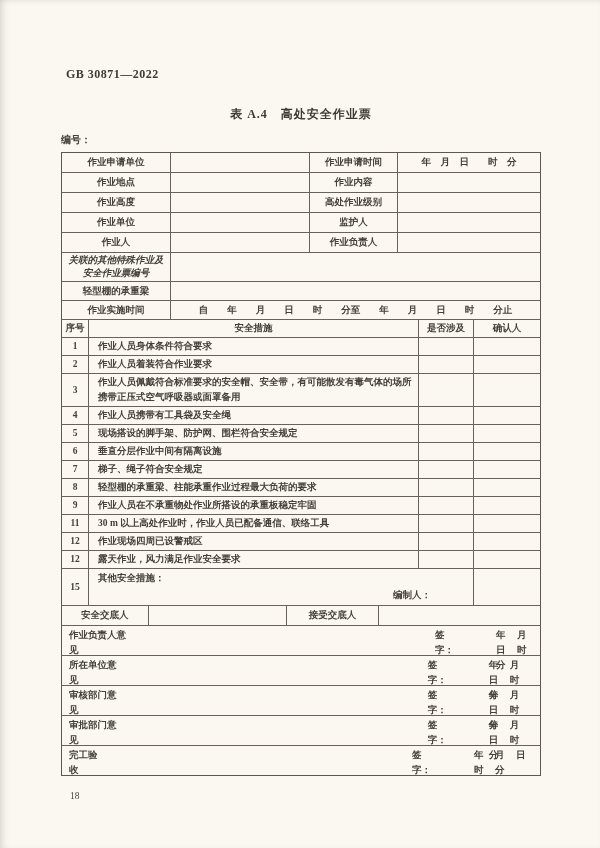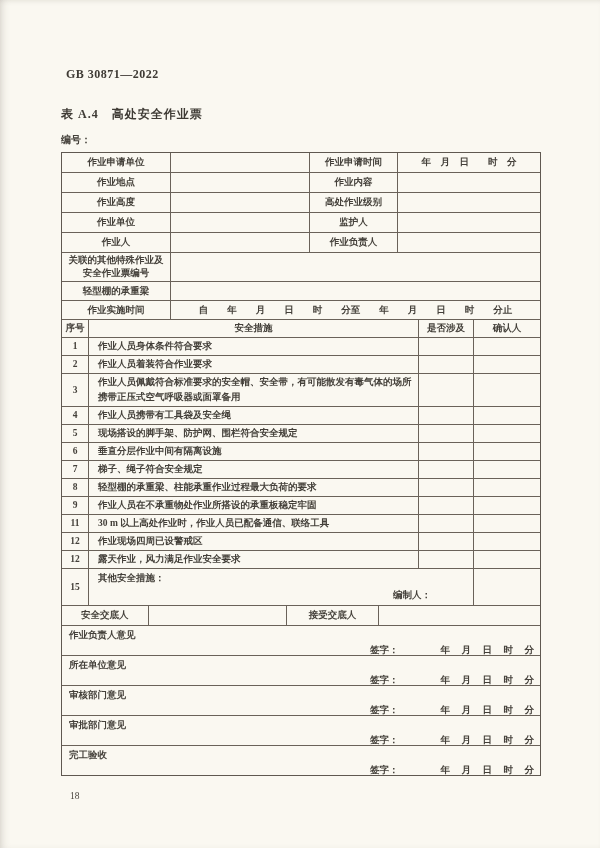--- a/index.html
+++ b/index.html
@@ -14,21 +14,21 @@
     position:absolute;left:0;top:0;width:100%;height:100%;
     box-shadow:inset 6px 0 8px -5px rgba(90,80,70,.25), inset 0 4px 6px -4px rgba(90,80,70,.12);
     pointer-events:none;
   }
   .std-code{
     position:absolute;left:66px;top:67px;
     font-size:12px;font-weight:bold;letter-spacing:.5px;color:#3e3a34;
   }
   .doc-title{
     position:absolute;left:61px;top:106px;width:480px;
-    font-size:12px;font-weight:bold;color:#3e3a34;letter-spacing:1px;
+    text-align:center;font-size:12px;font-weight:bold;color:#3e3a34;letter-spacing:1px;
   }
   .serial{
     position:absolute;left:61px;top:133px;width:480px;
     text-align:left;padding-right:68px;box-sizing:border-box;
     font-size:10px;font-weight:600;
   }
   .sheet{
     position:absolute;left:61px;top:152px;width:480px;
     border:1.4px solid #5f5850;box-sizing:border-box;
     font-size:9.5px;font-weight:600;line-height:15px;
@@ -37,36 +37,36 @@
   .row:first-child{border-top:none;justify-content:space-between;}
   .c{border-left:1px solid #6a6259;box-sizing:border-box;display:flex;align-items:center;justify-content:center;text-align:center;}
   .c:first-child{border-left:none;}
   
   .w1{width:108px}.w2{width:139px}.w3{width:88px}.w4{width:143px}
   .r-info{height:19px}
   .r-related{height:28px}
   .r-risk{height:18px}
   .r-time{height:18px}
   .flexfill{flex:1}
-  .twoline{flex-direction:column;justify-content:center;line-height:13px;}
+  .twoline{flex-direction:column;justify-content:center;line-height:13px;font-style:italic;}
   
   .s1{width:26px}.s2{width:330px}.s3{width:55px}.s4{width:67px}
   .r-mhead{height:17px}
   .r-m{min-height:17px}
   .left{justify-content:flex-start;text-align:left;padding:1px 6px 1px 9px;}
   .r-m15{height:36px}
   .m15mid{width:385px;flex-direction:column;align-items:flex-start;justify-content:space-between;padding:2px 0 2px 0;}
   .m15-label{padding-left:9px;}
   .m15-prep{padding-left:304px;}
   
   .d1{width:86px}.d2{width:139px}.d3{width:92px}.d4{width:163px}
   .r-brief{height:19px}
   
   .r-op{height:29px}
-  .opcell{flex:1;flex-direction:column;align-items:stretch;justify-content:space-between;text-align:left;padding:2px 0 2px 0;}
+  .opcell{flex:1;flex-direction:row;align-items:stretch;justify-content:space-between;text-align:left;padding:2px 0 2px 0;}
   .op-label{padding-left:7px;}
   .sign-line{display:flex;}
   .sign-label{margin-left:308px;}
   .sign-date{margin-left:42px;letter-spacing:1px;}
   .page-num{
     position:absolute;left:70px;top:791px;font-size:9.5px;font-weight:400;color:#4a453e;
   }
 </style>
 </head>
 <body>

